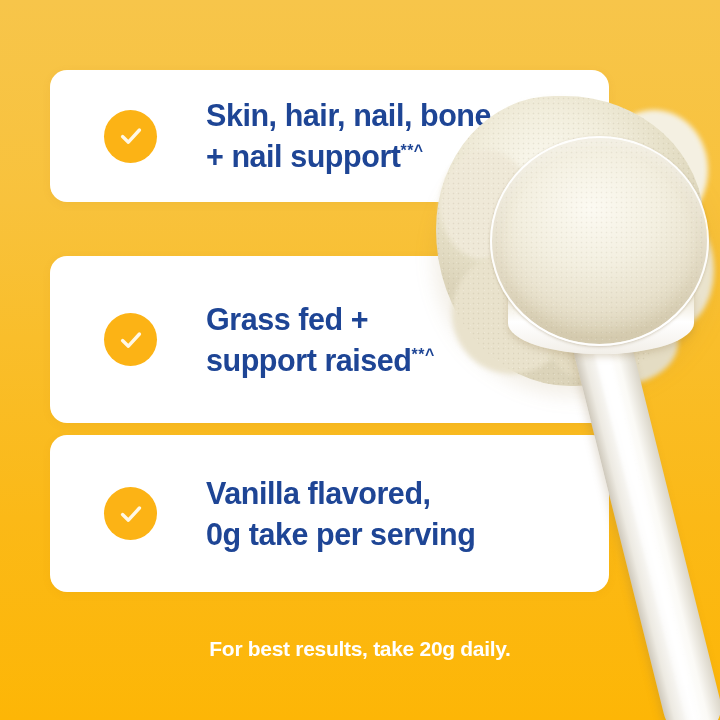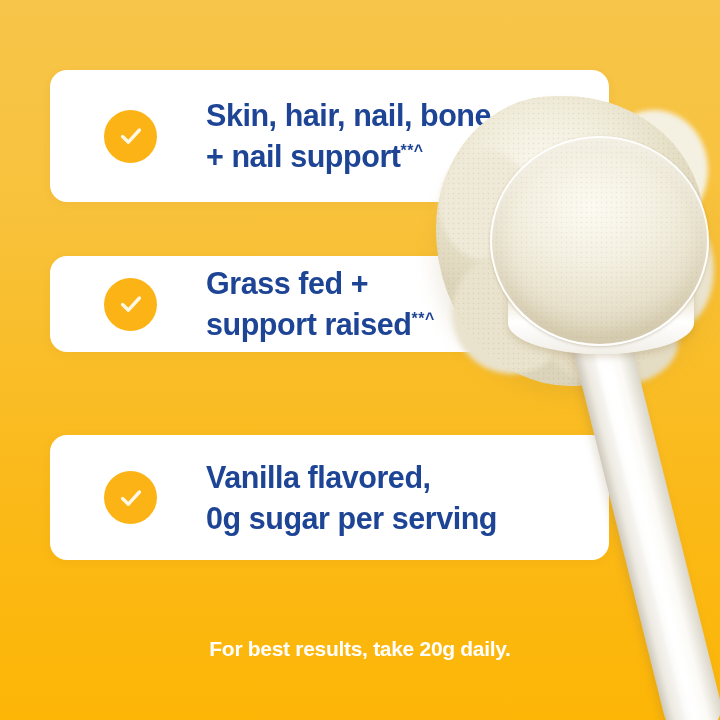--- a/index.html
+++ b/index.html
@@ -26,22 +26,22 @@
     left:38px;
     width:559px;
     background:#FFFFFF;
     border-radius:17px;
     display:flex;
     align-items:center;
     box-shadow:0 2px 10px rgba(150,100,0,.07);
     margin-left:12px;
   }
   #card-1 { top:70px;  height:132px; }
-  #card-2 { top:256px; height:96px; }
-  #card-3 { top:435px; height:125px; }
+  #card-2 { top:256px; height:167px; }
+  #card-3 { top:435px; height:157px; }
 
   .check-badge {
     position:absolute;
     left:54px;
     width:53px; height:53px;
     border-radius:50%;
     background:#FCB315;
     display:flex; align-items:center; justify-content:center;
     flex:none;
   }
@@ -236,21 +236,21 @@
   </div>
 
   <div class="card" id="card-3">
     <span class="check-badge">
       <svg viewBox="0 0 32 32" aria-hidden="true">
         <path d="M7 16.6 L13.2 22.6 L25 9.6" fill="none" stroke="#FFF8E6" stroke-width="3.6" stroke-linecap="round" stroke-linejoin="round"></path>
       </svg>
     </span>
     <div class="card-text">
       <span class="ln">Vanilla flavored,</span>
-      <span class="ln"><span>0g sugar per serving</span><sup></sup></span>
+      <span class="ln"><span>0g take per serving</span><sup></sup></span>
     </div>
   </div>
 
   <div id="photo">
     <div class="powder-shadow"></div>
 
     <div class="lobe e"></div>
     <div class="lobe c"></div>
     <div class="powder-mound"></div>
     <div class="lobe a"></div>

